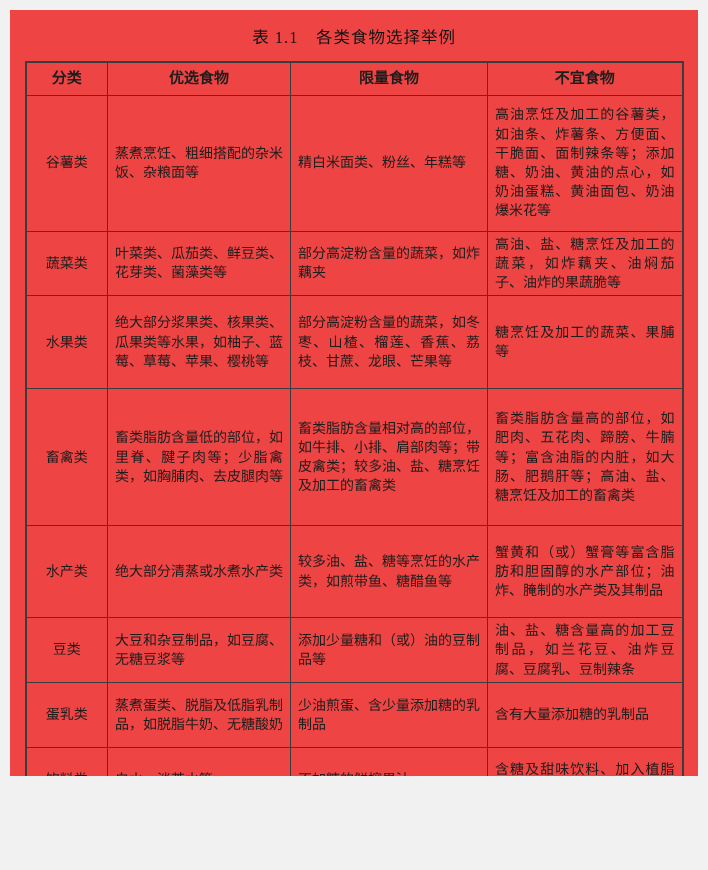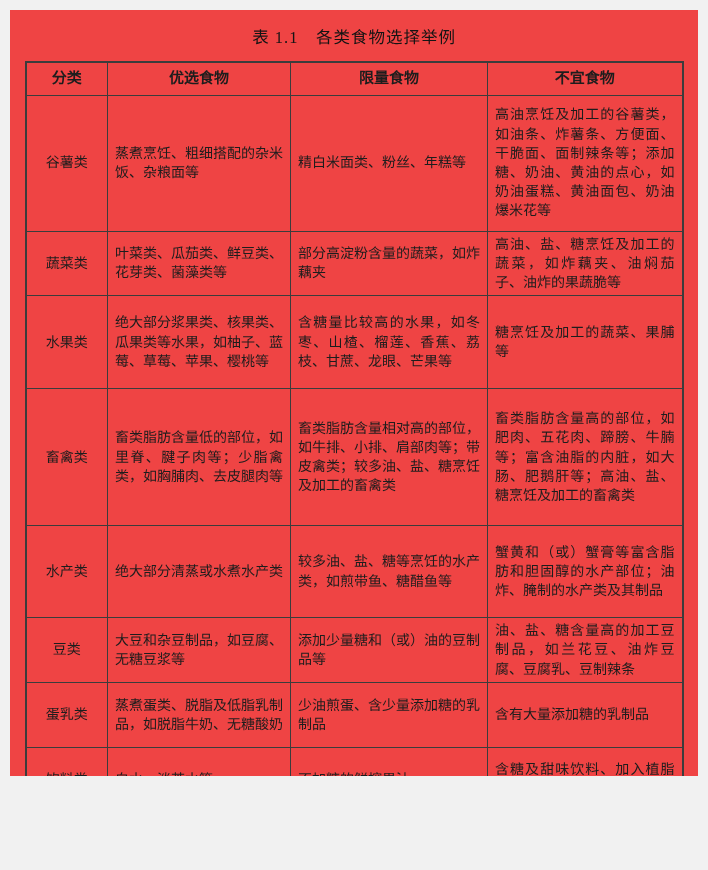--- a/index.html
+++ b/index.html
@@ -107,21 +107,21 @@
         </tr>
         <tr>
           <td class="cat">蔬菜类</td>
           <td>叶菜类、瓜茄类、鲜豆类、花芽类、菌藻类等</td>
           <td>部分高淀粉含量的蔬菜，如炸藕夹</td>
           <td>高油、盐、糖烹饪及加工的蔬菜，如炸藕夹、油焖茄子、油炸的果蔬脆等</td>
         </tr>
         <tr>
           <td class="cat">水果类</td>
           <td>绝大部分浆果类、核果类、瓜果类等水果，如柚子、蓝莓、草莓、苹果、樱桃等</td>
-          <td>含糖量比较高的水果，如冬枣、山楂、榴莲、香蕉、荔枝、甘蔗、龙眼、芒果等</td>
+          <td>部分高淀粉含量的蔬菜，如冬枣、山楂、榴莲、香蕉、荔枝、甘蔗、龙眼、芒果等</td>
           <td>糖烹饪及加工的蔬菜、果脯等</td>
         </tr>
         <tr>
           <td class="cat">畜禽类</td>
           <td>畜类脂肪含量低的部位，如里脊、腱子肉等；少脂禽类，如胸脯肉、去皮腿肉等</td>
           <td>畜类脂肪含量相对高的部位，如牛排、小排、肩部肉等；带皮禽类；较多油、盐、糖烹饪及加工的畜禽类</td>
           <td>畜类脂肪含量高的部位，如肥肉、五花肉、蹄膀、牛腩等；富含油脂的内脏，如大肠、肥鹅肝等；高油、盐、糖烹饪及加工的畜禽类</td>
         </tr>
         <tr>
           <td class="cat">水产类</td>

